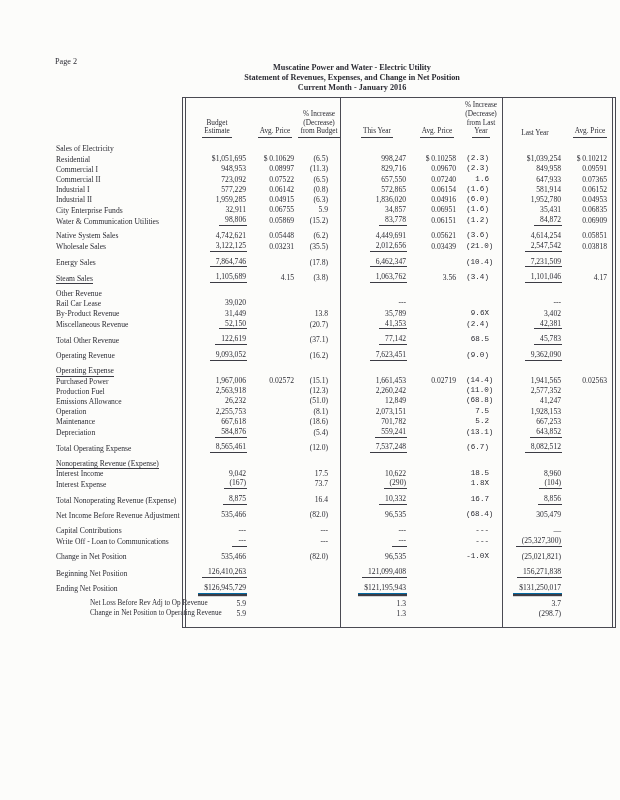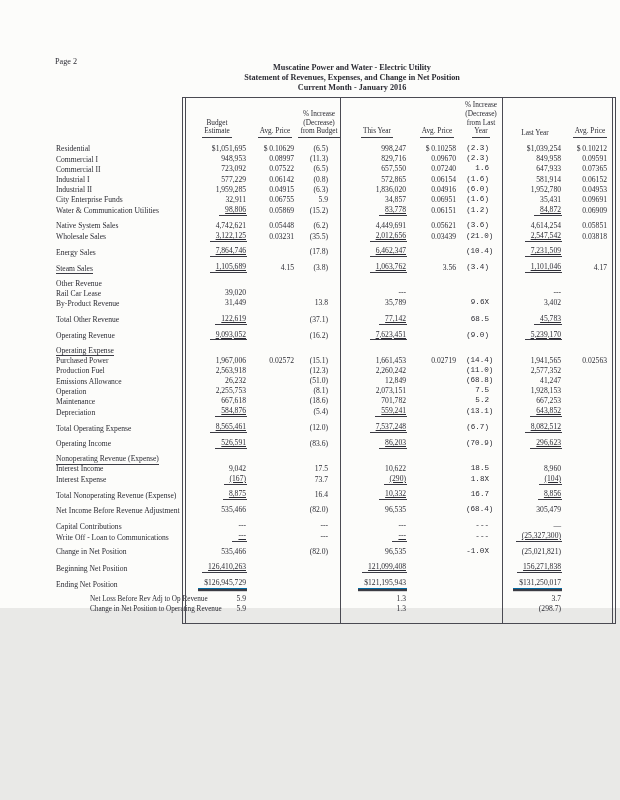--- a/index.html
+++ b/index.html
@@ -1,18 +1,18 @@
 <!DOCTYPE html>
 <html><head>
 <meta charset="utf-8">
 <style>
   html,body{margin:0;padding:0;}
   body{width:620px;height:800px;background:#e9e9e7;overflow:hidden;}
   .page{
-    position:relative;width:620px;height:608px;background:#fcfcfa;
+    position:relative;width:620px;height:800px;background:#fcfcfa;
     font-family:"Liberation Serif", serif;color:#2c2c34;
     filter:blur(0.28px);
   }
   .page-label{position:absolute;left:55px;top:57px;font-size:8.2px;}
   .title-block{position:absolute;left:120px;top:63px;width:464px;text-align:center;
     font-size:8.2px;font-weight:bold;line-height:10px;}
   .tw{position:absolute;left:50px;top:97px;width:570px;}
   .vline{position:absolute;top:0;bottom:0;width:1px;background:#4a4a52;}
   .hline{position:absolute;left:132px;width:434px;height:1px;background:#4a4a52;}
   .hdr{display:grid;grid-template-columns:132px 70px 46px 42px 74px 46px 42px 66px 44px;
@@ -27,21 +27,21 @@
     align-items:end;height:10.2px;font-size:7.6px;line-height:9.4px;white-space:nowrap;}
   .lab{padding-left:6px;overflow:visible;}
   .lab.ind{padding-left:40px;font-size:7.2px;}
   .lab-u .lab-t{border-bottom:0.8px solid #3c3c44;padding-bottom:0.5px;}
   .bold .lab{font-weight:normal;}
   .cell{text-align:right;}
   .c0{padding-right:5px;} .c1{padding-right:3px;} .c2{padding-right:11px;}
   .c3{padding-right:7px;} .c4{padding-right:3px;} .c5{padding-right:12px;font-family:Liberation Mono, monospace;}
   .c6{padding-right:6px;} .c7{padding-right:4px;}
   .val{display:inline-block;padding:0 1px 0.5px 6px;}
-  .val.u1{border-bottom:0.8px solid #3c3c44;text-decoration:underline;}
+  .val.u1{border-bottom:0.8px solid #3c3c44;}
   .val.u2{border-bottom:1px solid #0369a1;box-shadow:0 2.2px 0 0 #3c3c44;}
 </style>
 </head>
 <body>
 
 <div class="page">
   <div class="page-label">Page 2</div>
   <div class="title-block">
     <div>Muscatine Power and Water - Electric Utility</div>
     <div>Statement of Revenues, Expenses, and Change in Net Position</div>
@@ -88,20 +88,31 @@
         <div class="hdr-cell">
           <span>Last Year</span>
         </div>
         <div class="hdr-cell">
           <span class="hu">Avg. Price</span>
         </div>
       </div>
     <div class="sections">
         <div class="section">
           <div class="row">
+            <div class="lab"><span class="lab-t">Sales of Electricity</span></div>
+            <div class="cell c0"></div>
+            <div class="cell c1"></div>
+            <div class="cell c2"></div>
+            <div class="cell c3"></div>
+            <div class="cell c4"></div>
+            <div class="cell c5"></div>
+            <div class="cell c6"></div>
+            <div class="cell c7"></div>
+          </div>
+          <div class="row">
             <div class="lab"><span class="lab-t">Residential</span></div>
             <div class="cell c0"><span class="val">$1,051,695</span></div>
             <div class="cell c1"><span class="val">$ 0.10629</span></div>
             <div class="cell c2"><span class="val">(6.5)</span></div>
             <div class="cell c3"><span class="val">998,247</span></div>
             <div class="cell c4"><span class="val">$ 0.10258</span></div>
             <div class="cell c5"><span class="val">(2.3)</span></div>
             <div class="cell c6"><span class="val">$1,039,254</span></div>
             <div class="cell c7"><span class="val">$ 0.10212</span></div>
           </div>
@@ -151,21 +162,21 @@
           </div>
           <div class="row">
             <div class="lab"><span class="lab-t">City Enterprise Funds</span></div>
             <div class="cell c0"><span class="val">32,911</span></div>
             <div class="cell c1"><span class="val">0.06755</span></div>
             <div class="cell c2"><span class="val">5.9</span></div>
             <div class="cell c3"><span class="val">34,857</span></div>
             <div class="cell c4"><span class="val">0.06951</span></div>
             <div class="cell c5"><span class="val">(1.6)</span></div>
             <div class="cell c6"><span class="val">35,431</span></div>
-            <div class="cell c7"><span class="val">0.09691</span></div>
+            <div class="cell c7"><span class="val">0.06835</span></div>
           </div>
           <div class="row">
             <div class="lab"><span class="lab-t">Water &amp; Communication Utilities</span></div>
             <div class="cell c0"><span class="val u1">98,806</span></div>
             <div class="cell c1"><span class="val">0.05869</span></div>
             <div class="cell c2"><span class="val">(15.2)</span></div>
             <div class="cell c3"><span class="val u1">83,778</span></div>
             <div class="cell c4"><span class="val">0.06151</span></div>
             <div class="cell c5"><span class="val">(1.2)</span></div>
             <div class="cell c6"><span class="val u1">84,872</span></div>
@@ -249,20 +260,31 @@
             <div class="lab"><span class="lab-t">By-Product Revenue</span></div>
             <div class="cell c0"><span class="val">31,449</span></div>
             <div class="cell c1"></div>
             <div class="cell c2"><span class="val">13.8</span></div>
             <div class="cell c3"><span class="val">35,789</span></div>
             <div class="cell c4"></div>
             <div class="cell c5"><span class="val">9.6X</span></div>
             <div class="cell c6"><span class="val">3,402</span></div>
             <div class="cell c7"></div>
           </div>
+          <div class="row">
+            <div class="lab"><span class="lab-t">Miscellaneous Revenue</span></div>
+            <div class="cell c0"><span class="val u1">52,150</span></div>
+            <div class="cell c1"></div>
+            <div class="cell c2"><span class="val">(20.7)</span></div>
+            <div class="cell c3"><span class="val u1">41,353</span></div>
+            <div class="cell c4"></div>
+            <div class="cell c5"><span class="val">(2.4)</span></div>
+            <div class="cell c6"><span class="val u1">42,381</span></div>
+            <div class="cell c7"></div>
+          </div>
         </div>
         <div class="section">
           <div class="row">
             <div class="lab"><span class="lab-t">Total Other Revenue</span></div>
             <div class="cell c0"><span class="val u1">122,619</span></div>
             <div class="cell c1"></div>
             <div class="cell c2"><span class="val">(37.1)</span></div>
             <div class="cell c3"><span class="val u1">77,142</span></div>
             <div class="cell c4"></div>
             <div class="cell c5"><span class="val">68.5</span></div>
@@ -272,21 +294,21 @@
         </div>
         <div class="section">
           <div class="row">
             <div class="lab"><span class="lab-t">Operating Revenue</span></div>
             <div class="cell c0"><span class="val u1">9,093,052</span></div>
             <div class="cell c1"></div>
             <div class="cell c2"><span class="val">(16.2)</span></div>
             <div class="cell c3"><span class="val u1">7,623,451</span></div>
             <div class="cell c4"></div>
             <div class="cell c5"><span class="val">(9.0)</span></div>
-            <div class="cell c6"><span class="val u1">5,239,170</span></div>
+            <div class="cell c6"><span class="val u1">9,362,090</span></div>
             <div class="cell c7"></div>
           </div>
         </div>
         <div class="section">
           <div class="row bold lab-u">
             <div class="lab"><span class="lab-t">Operating Expense</span></div>
             <div class="cell c0"></div>
             <div class="cell c1"></div>
             <div class="cell c2"></div>
             <div class="cell c3"></div>
@@ -369,33 +391,20 @@
             <div class="cell c1"></div>
             <div class="cell c2"><span class="val">(12.0)</span></div>
             <div class="cell c3"><span class="val u1">7,537,248</span></div>
             <div class="cell c4"></div>
             <div class="cell c5"><span class="val">(6.7)</span></div>
             <div class="cell c6"><span class="val u1">8,082,512</span></div>
             <div class="cell c7"></div>
           </div>
         </div>
         <div class="section">
-          <div class="row">
-            <div class="lab"><span class="lab-t">Operating Income</span></div>
-            <div class="cell c0"><span class="val u1">526,591</span></div>
-            <div class="cell c1"></div>
-            <div class="cell c2"><span class="val">(83.6)</span></div>
-            <div class="cell c3"><span class="val u1">86,203</span></div>
-            <div class="cell c4"></div>
-            <div class="cell c5"><span class="val">(70.9)</span></div>
-            <div class="cell c6"><span class="val u1">296,623</span></div>
-            <div class="cell c7"></div>
-          </div>
-        </div>
-        <div class="section">
           <div class="row bold lab-u">
             <div class="lab"><span class="lab-t">Nonoperating Revenue (Expense)</span></div>
             <div class="cell c0"></div>
             <div class="cell c1"></div>
             <div class="cell c2"></div>
             <div class="cell c3"></div>
             <div class="cell c4"></div>
             <div class="cell c5"></div>
             <div class="cell c6"></div>
             <div class="cell c7"></div>

